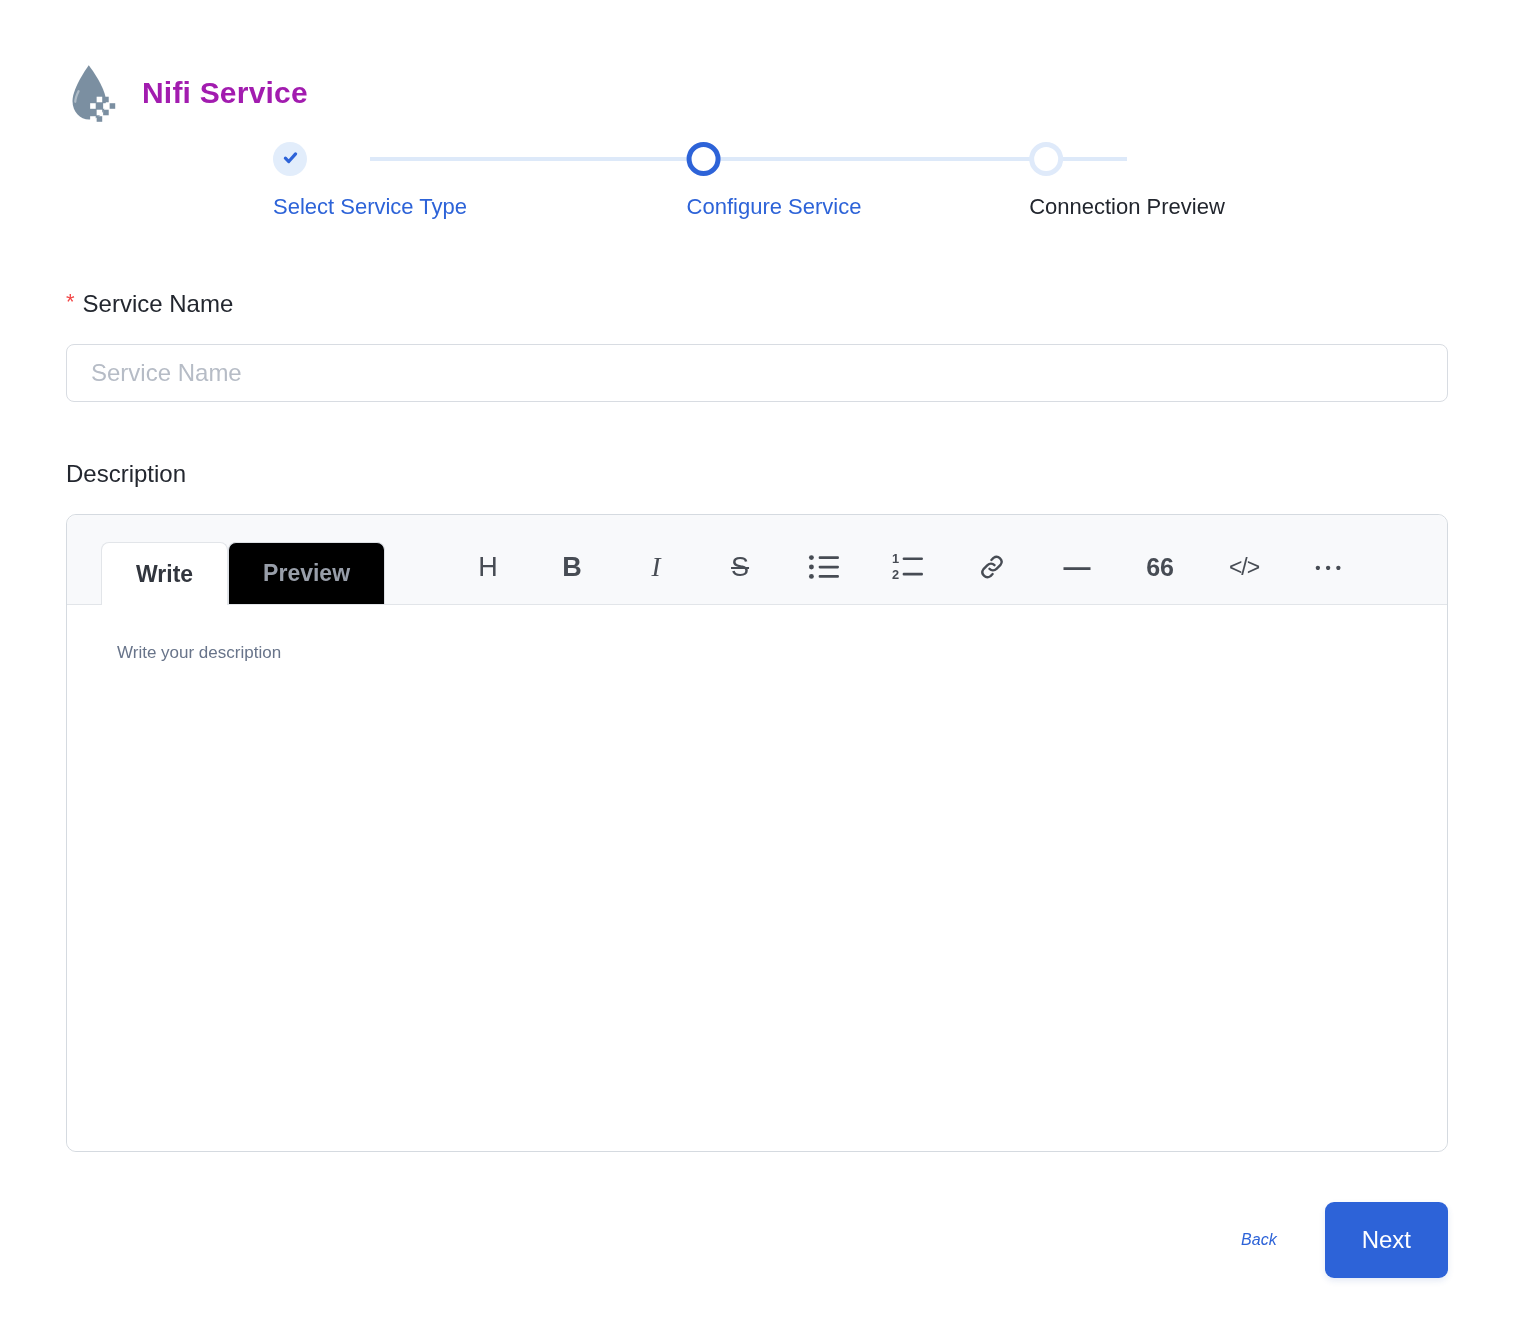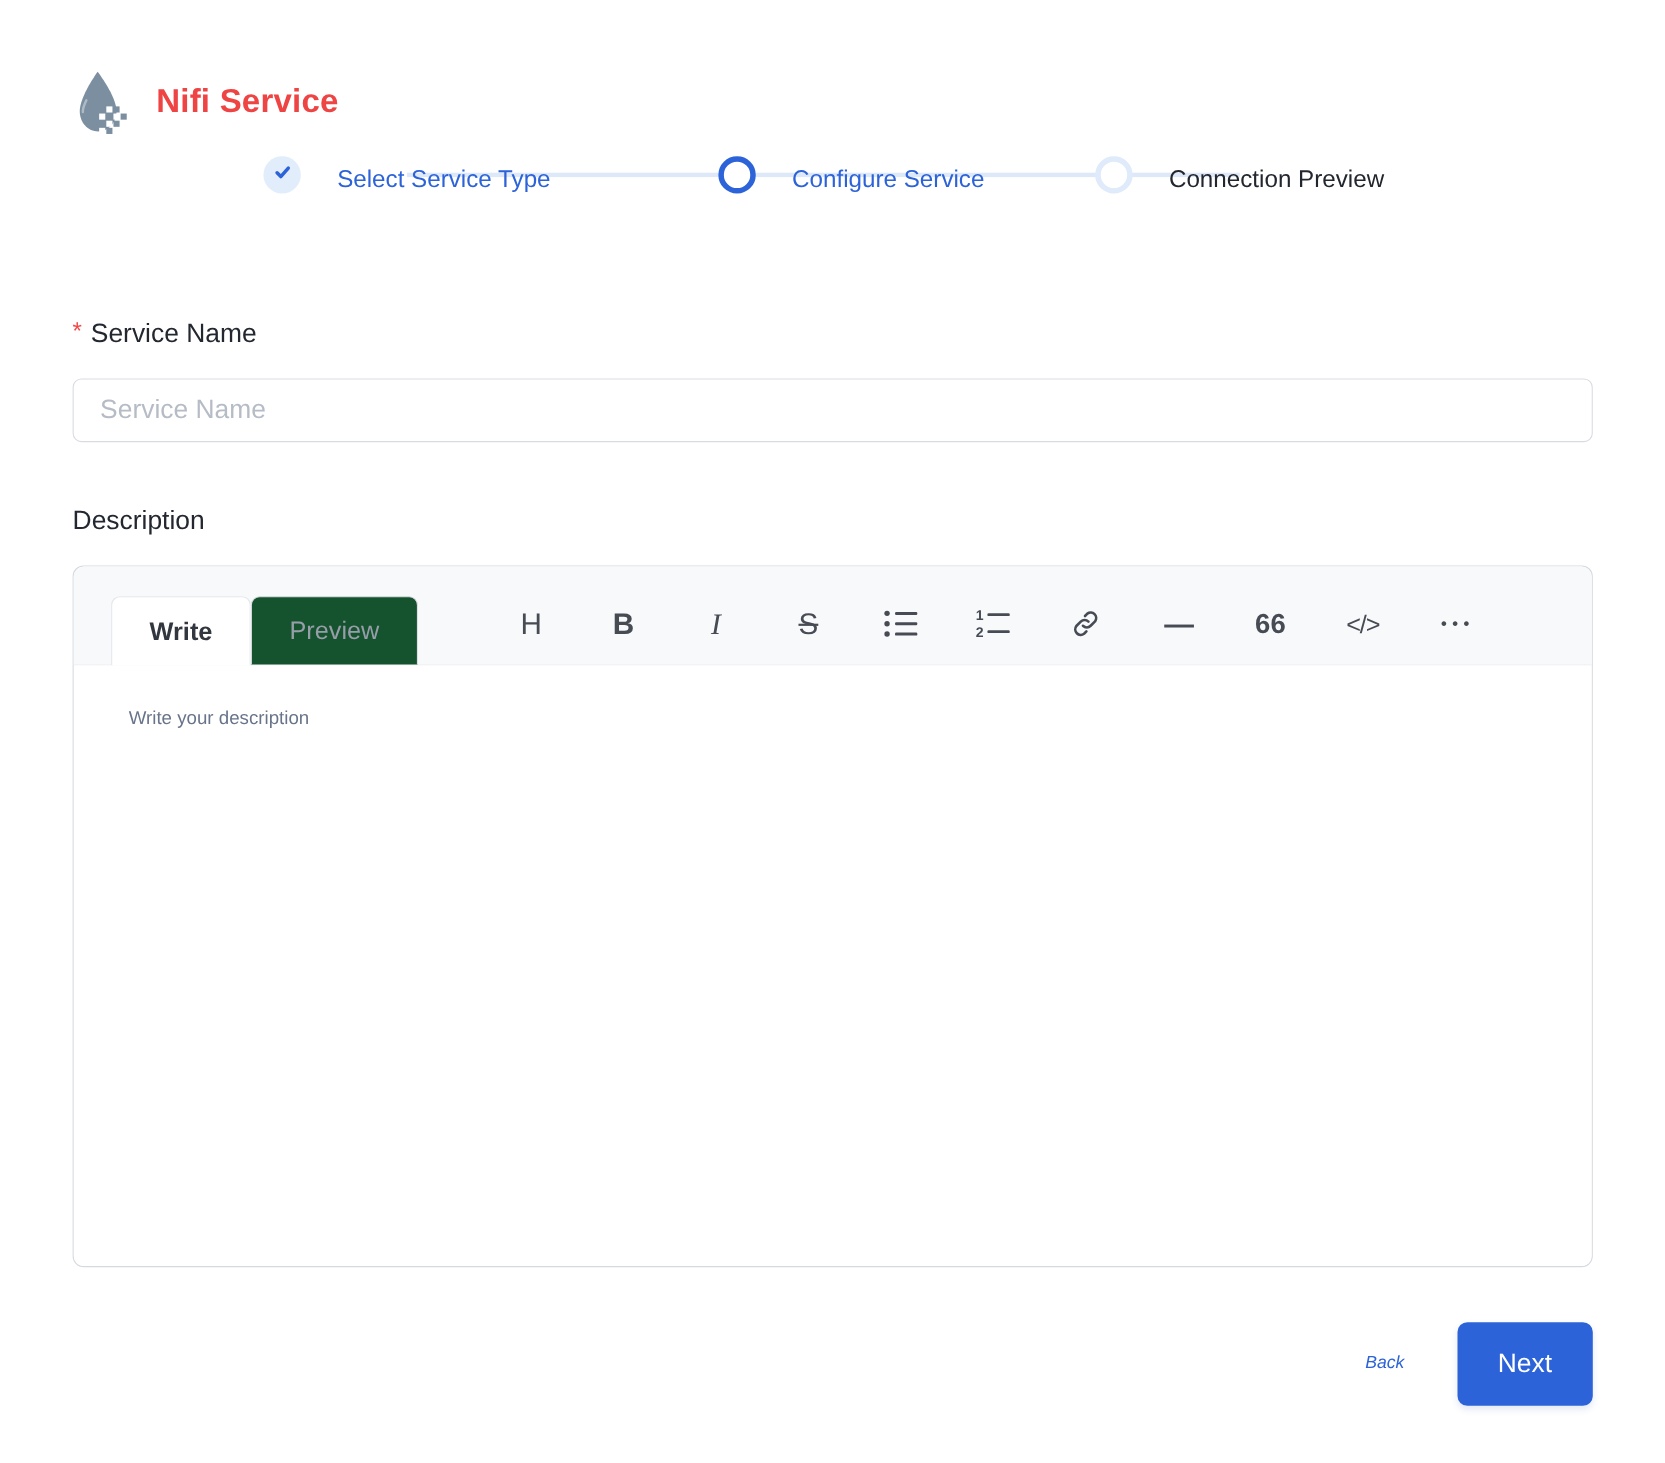--- a/index.html
+++ b/index.html
@@ -21,21 +21,21 @@
   .header {
     padding-top: 60px;
     display: flex;
     align-items: center;
     gap: 24px;
   }
   .header .logo { width: 52px; height: 66px; flex: 0 0 auto; }
   .header h1 {
     font-size: 30px;
     font-weight: 600;
-    color: #ef4444;
+    color: #a21caf;
     letter-spacing: 0.2px;
     text-align: center;
   }
 
   
   .stepper {
     position: relative;
     height: 100px;
     margin-top: 16px;
   }
@@ -46,23 +46,23 @@
     background: #dde9f9;
     z-index: 0;
   }
   .step-line.seg1 { left: 304px; width: 378px; }
   .step-line.seg2 { left: 682px; width: 379px; }
   .step {
     position: absolute;
     top: 0;
     transform: translateX(-50%);
     display: flex;
-    flex-direction: row;
-    align-items: flex-end;
-    gap: 33px;
+    flex-direction: column;
+    align-items: flex-start;
+    gap: 18px;
     z-index: 1;
   }
   .step.s0 { left: 304px; }
   .step.s1 { left: 708px; }
   .step.s2 { left: 1061px; }
   .step-circle {
     width: 34px; height: 34px;
     border-radius: 50%;
     display: flex; align-items: center; justify-content: center;
     background: #ffffff;
@@ -146,25 +146,25 @@
     border: 1px solid #e2e5e9;
     border-bottom: none;
     color: #32363e;
     font-weight: 600;
     margin-bottom: -1px;
     height: 63px;
     position: relative;
     z-index: 2;
   }
   .tab.inactive {
-    background: #14532d;
+    background: #000000;
     border: 1px solid #dcdfe4;
     border-bottom: none;
     color: #989ea9;
-    font-weight: 400;
+    font-weight: 700;
   }
   .toolbar-icons {
     display: flex;
     align-items: center;
     margin-left: 72px;
     margin-bottom: 18px;
   }
   .tb-btn {
     width: 38px;
     height: 38px;

